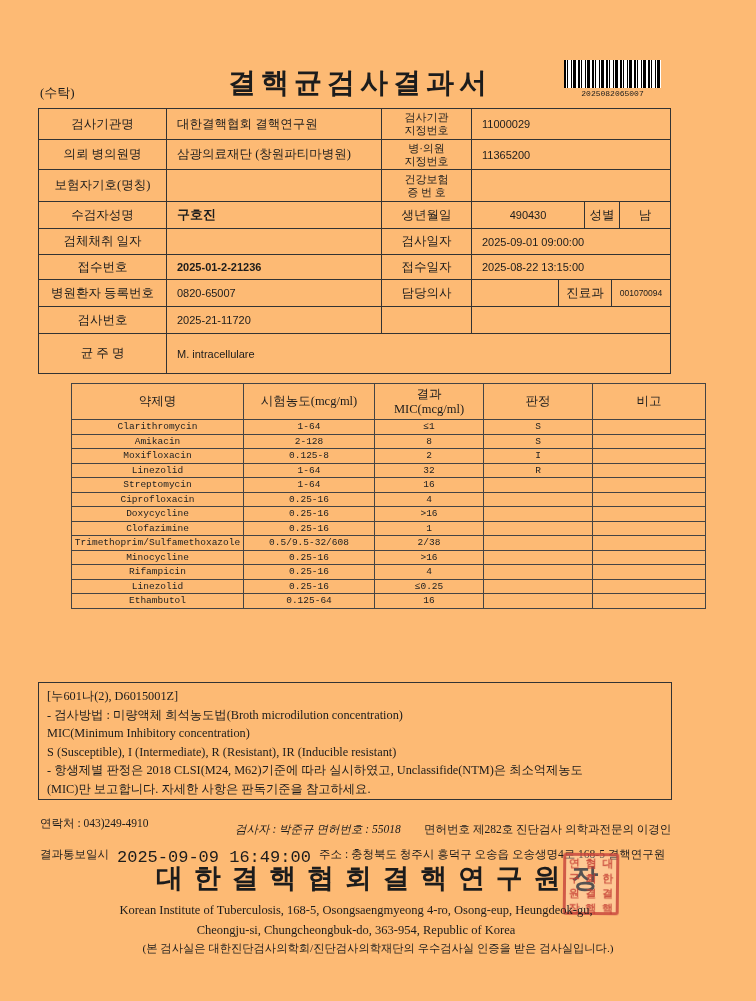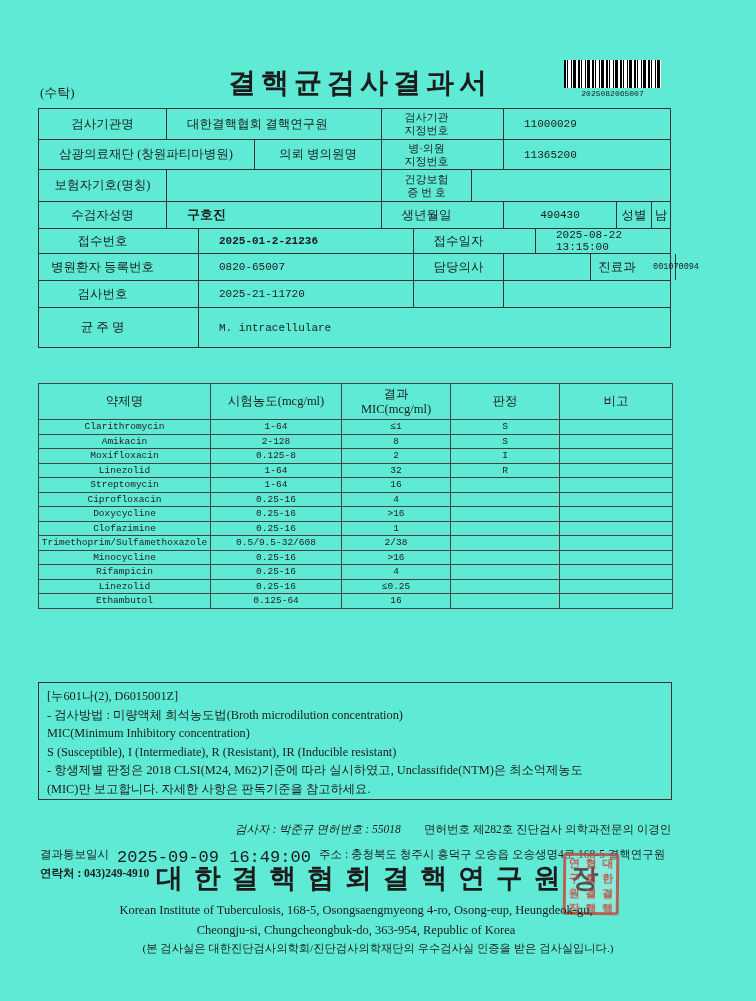--- a/index.html
+++ b/index.html
@@ -1,68 +1,68 @@
 <!DOCTYPE html>
 <html><head>
 <meta charset="utf-8">
 <style>
   * { margin:0; padding:0; box-sizing:border-box; }
   html,body { background:#ffffff; }
   body { font-family:"Liberation Serif","DejaVu Serif",serif; color:#1c1c1c; }
-  .page { position:relative; width:756px; height:1001px; background:#5eead4; overflow:hidden; }
+  .page { position:relative; width:756px; height:1001px; background:#fdba74; overflow:hidden; }
 
   
   .consign { position:absolute; left:40px; top:84px; font-size:13px; }
   .doc-title { position:absolute; left:0; top:64px; width:720px; text-align:center;
                font-size:28px; font-weight:bold; letter-spacing:5px; }
   .barcode-wrap { position:absolute; left:564px; top:60px; width:100px; }
   .barcode-bars { height:28px; width:97px;
      background:repeating-linear-gradient(90deg,#000 0,#000 2px,#fff 2px,#fff 3px,#000 3px,#000 4px,#fff 4px,#fff 7px,#000 7px,#000 8px,#fff 8px,#fff 9px,#000 9px,#000 12px,#fff 12px,#fff 14px); }
   .barcode-num { width:97px; text-align:center; font-family:"Liberation Mono","DejaVu Sans Mono",monospace;
                  font-size:8px; margin-top:1px; letter-spacing:0; }
 
   
   .info-table { position:absolute; left:38px; top:108px; width:633px; border:1.5px solid #333; }
   .irow { display:flex; border-top:1px solid #333; }
   .irow:first-child { border-top:none; }
   .icell { border-left:1px solid #333; display:flex; align-items:center; min-width:0; }
   .icell:first-child { border-left:none; }
   .lab { justify-content:center; text-align:center; font-size:12.5px; }
   .lab2 { justify-content:center; text-align:center; font-size:11px; line-height:13px; flex-direction:column; }
-  .val { padding-left:20px; font-size:12.5px; }
+  .val { padding-left:10px; font-size:12.5px; }
   .ctr { justify-content:center; padding-left:0; text-align:center; }
   .fill { flex:1; }
   .w-l { width:127px; flex:none; }
   .w-v { width:215px; flex:none; }
   .w-sl { width:90px; flex:none; }
   .w-bd { width:113px; flex:none; }
   .w-sx { width:35px; flex:none; }
   .w-dr { width:87px; flex:none; }
   .w-dp { width:53px; flex:none; }
   .h30{height:30px} .h32{height:32px} .h27{height:27px} .h26{height:26px} .h25{height:25px} .h40{height:40px}
   .bold { font-weight:bold; font-size:13px; }
-  .mono { font-family:Liberation Mono, monospace; font-size:11px;margin-left:32px; }
+  .mono { font-family:Liberation Sans, sans-serif; font-size:11px; }
   .tiny { font-size:8.5px; }
 
   
   .drug-table { position:absolute; left:38px; top:383px; width:634px; border-collapse:collapse;
                 table-layout:fixed; }
   .drug-table th, .drug-table td { border:1px solid #444; text-align:center; }
   .drug-table th { height:36px; font-size:12.5px; font-weight:normal; white-space:pre-line; line-height:15px; }
   .drug-table td { height:14.5px; font-size:9.5px; padding:0;
                    font-family:"Liberation Mono","DejaVu Sans Mono",monospace; color:#222; }
-  .drug-table { border:1.5px solid #333; }
+  .drug-table { border:1.5px solid #333;margin-left:33px; }
 
   
   .notes-box { position:absolute; left:38px; top:682px; width:634px; height:118px;
                border:1.5px solid #333; padding:4px 8px; font-size:12.3px; line-height:18.5px; }
 
   
   .f-line { position:absolute; font-size:11.5px; white-space:nowrap; }
-  .fl-contact { left:40px; top:866px;font-weight:bold; }
+  .fl-contact { left:40px; top:816px; }
   .fl-examiner { left:235px; top:822px;font-style:italic; }
   .fl-license2 { left:424px; top:822px; }
   .fl-notify-label { left:40px; top:847px; }
   .fl-notify-value { left:117px; top:848px; font-family:Liberation Mono, monospace; font-size:17px; }
   .fl-address { left:272px; top:847px;margin-left:47px; }
   .org-title { position:absolute; left:0; top:860px; width:756px; text-align:center;
                font-size:27px; font-weight:bold; letter-spacing:2px; }
   .seal { position:absolute; left:563px; top:853px; width:56px; height:62px;
           border:3px solid rgba(197,62,52,.8); border-radius:3px; display:grid;
           grid-template-rows:repeat(4,1fr); grid-auto-flow:column; direction:rtl;
@@ -88,22 +88,22 @@
     <div class="irow h30">
       <div class="icell lab w-l">검사기관명</div>
       <div class="icell val w-v">대한결핵협회 결핵연구원</div>
       <div class="icell lab2 w-sl">
         <span>검사기관</span>
         <span>지정번호</span>
       </div>
       <div class="icell val mono fill">11000029</div>
     </div>
     <div class="irow h30">
+      <div class="icell lab w-l">의뢰 병의원명</div>
       <div class="icell val w-v">삼광의료재단 (창원파티마병원)</div>
-      <div class="icell lab w-l">의뢰 병의원명</div>
       <div class="icell lab2 w-sl">
         <span>병·의원</span>
         <span>지정번호</span>
       </div>
       <div class="icell val mono fill">11365200</div>
     </div>
     <div class="irow h32">
       <div class="icell lab w-l">보험자기호(명칭)</div>
       <div class="icell val w-v"></div>
       <div class="icell lab2 w-sl">
@@ -112,20 +112,26 @@
       </div>
       <div class="icell val fill"></div>
     </div>
     <div class="irow h27">
       <div class="icell lab w-l">수검자성명</div>
       <div class="icell val bold w-v">구호진</div>
       <div class="icell lab w-sl">생년월일</div>
       <div class="icell val ctr mono w-bd">490430</div>
       <div class="icell lab w-sx">성별</div>
       <div class="icell val ctr fill">남</div>
+    </div>
+    <div class="irow h26">
+      <div class="icell lab w-l">검체채취 일자</div>
+      <div class="icell val w-v"></div>
+      <div class="icell lab w-sl">검사일자</div>
+      <div class="icell val mono fill">2025-09-01 09:00:00</div>
     </div>
     <div class="irow h25">
       <div class="icell lab w-l">접수번호</div>
       <div class="icell val bold mono w-v">2025-01-2-21236</div>
       <div class="icell lab w-sl">접수일자</div>
       <div class="icell val mono fill">2025-08-22 13:15:00</div>
     </div>
     <div class="irow h27">
       <div class="icell lab w-l">병원환자 등록번호</div>
       <div class="icell val mono w-v">0820-65007</div>

